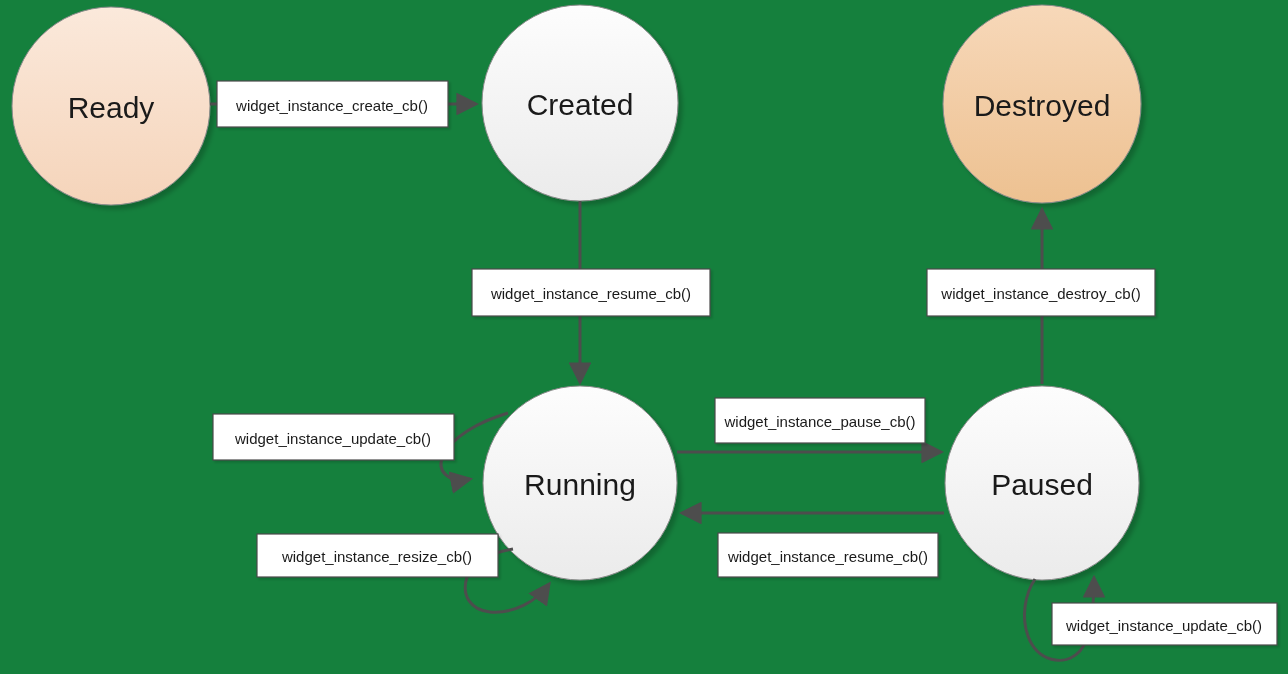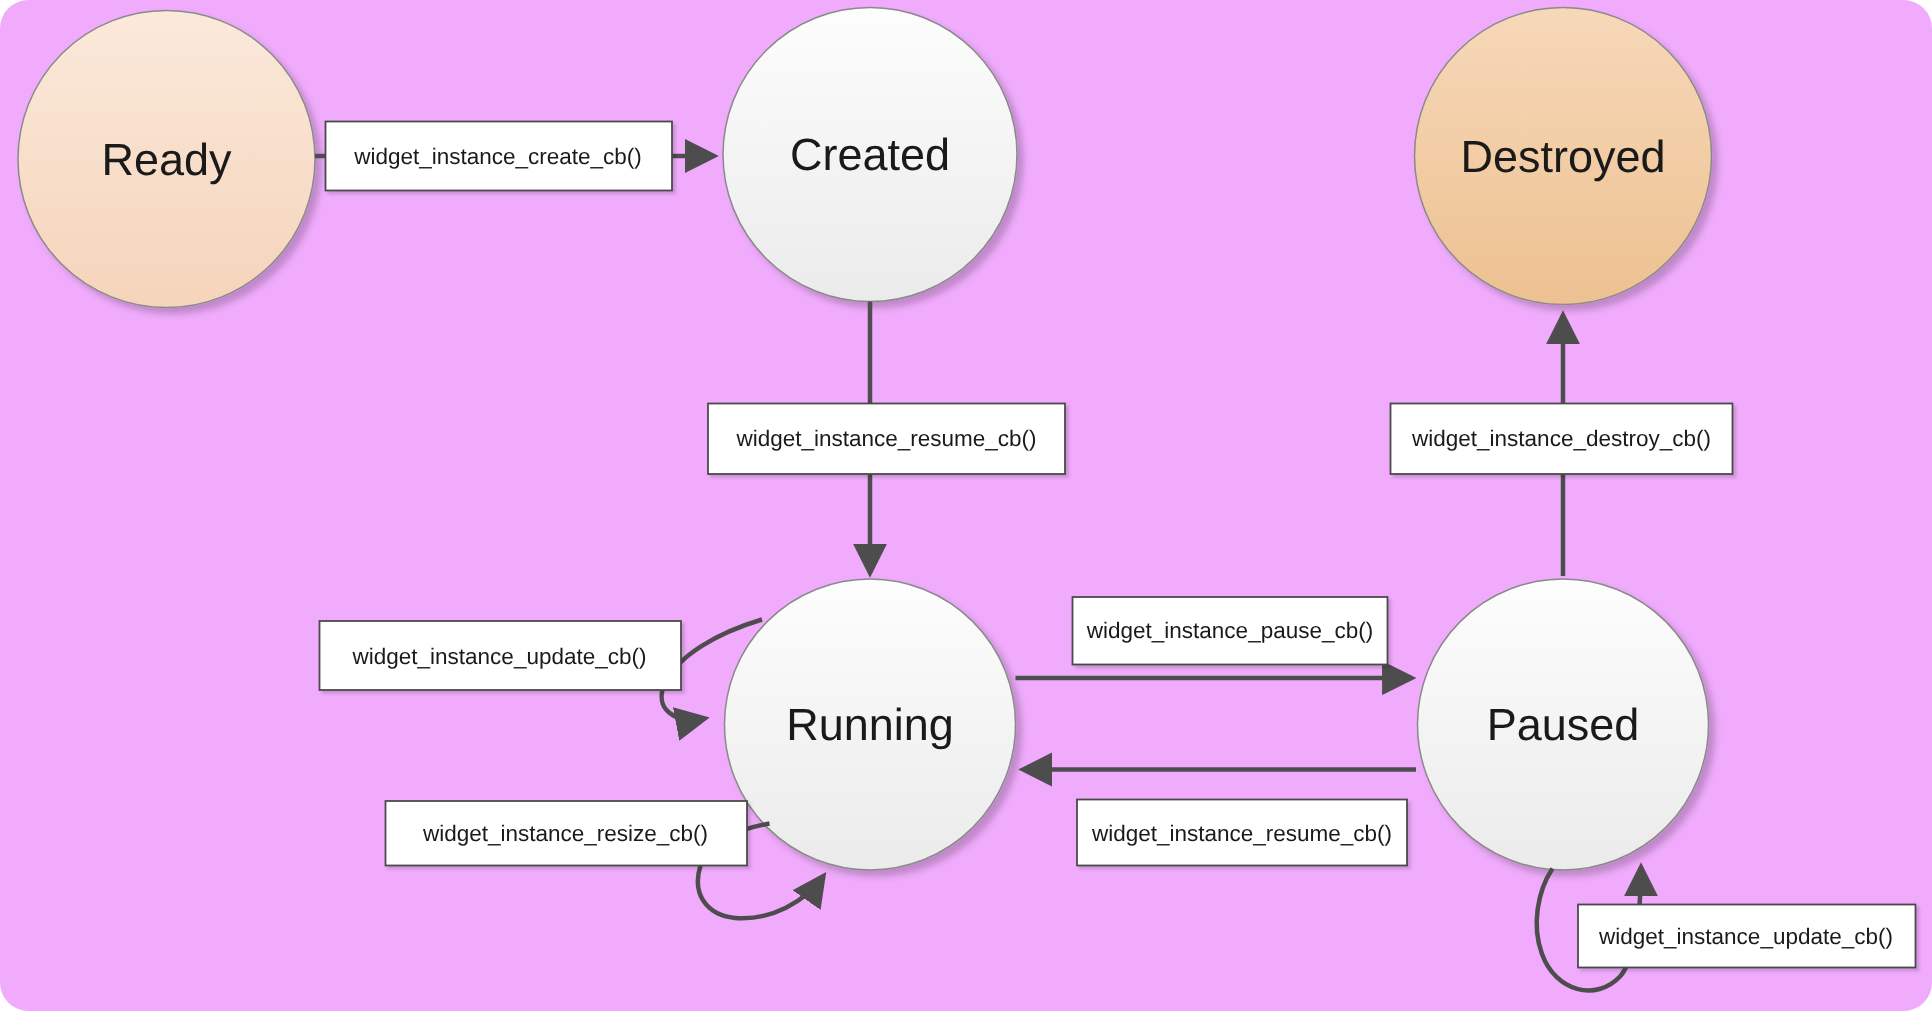--- a/index.html
+++ b/index.html
@@ -4,23 +4,22 @@
 <style>
   html, body {
     margin: 0;
     padding: 0;
     background: #ffffff;
   }
   .stage {
     position: relative;
     width: 1288px;
     height: 674px;
-    background: #f0abfc;
+    background: #15803d;
     overflow: hidden;
-    border-radius: 19px;
   }
   svg {
     display: block;
     font-family: "Liberation Sans", "DejaVu Sans", sans-serif;
   }
   .state-circle {
     stroke: #8a8a8a;
     stroke-width: 1;
   }
   .state-label {

